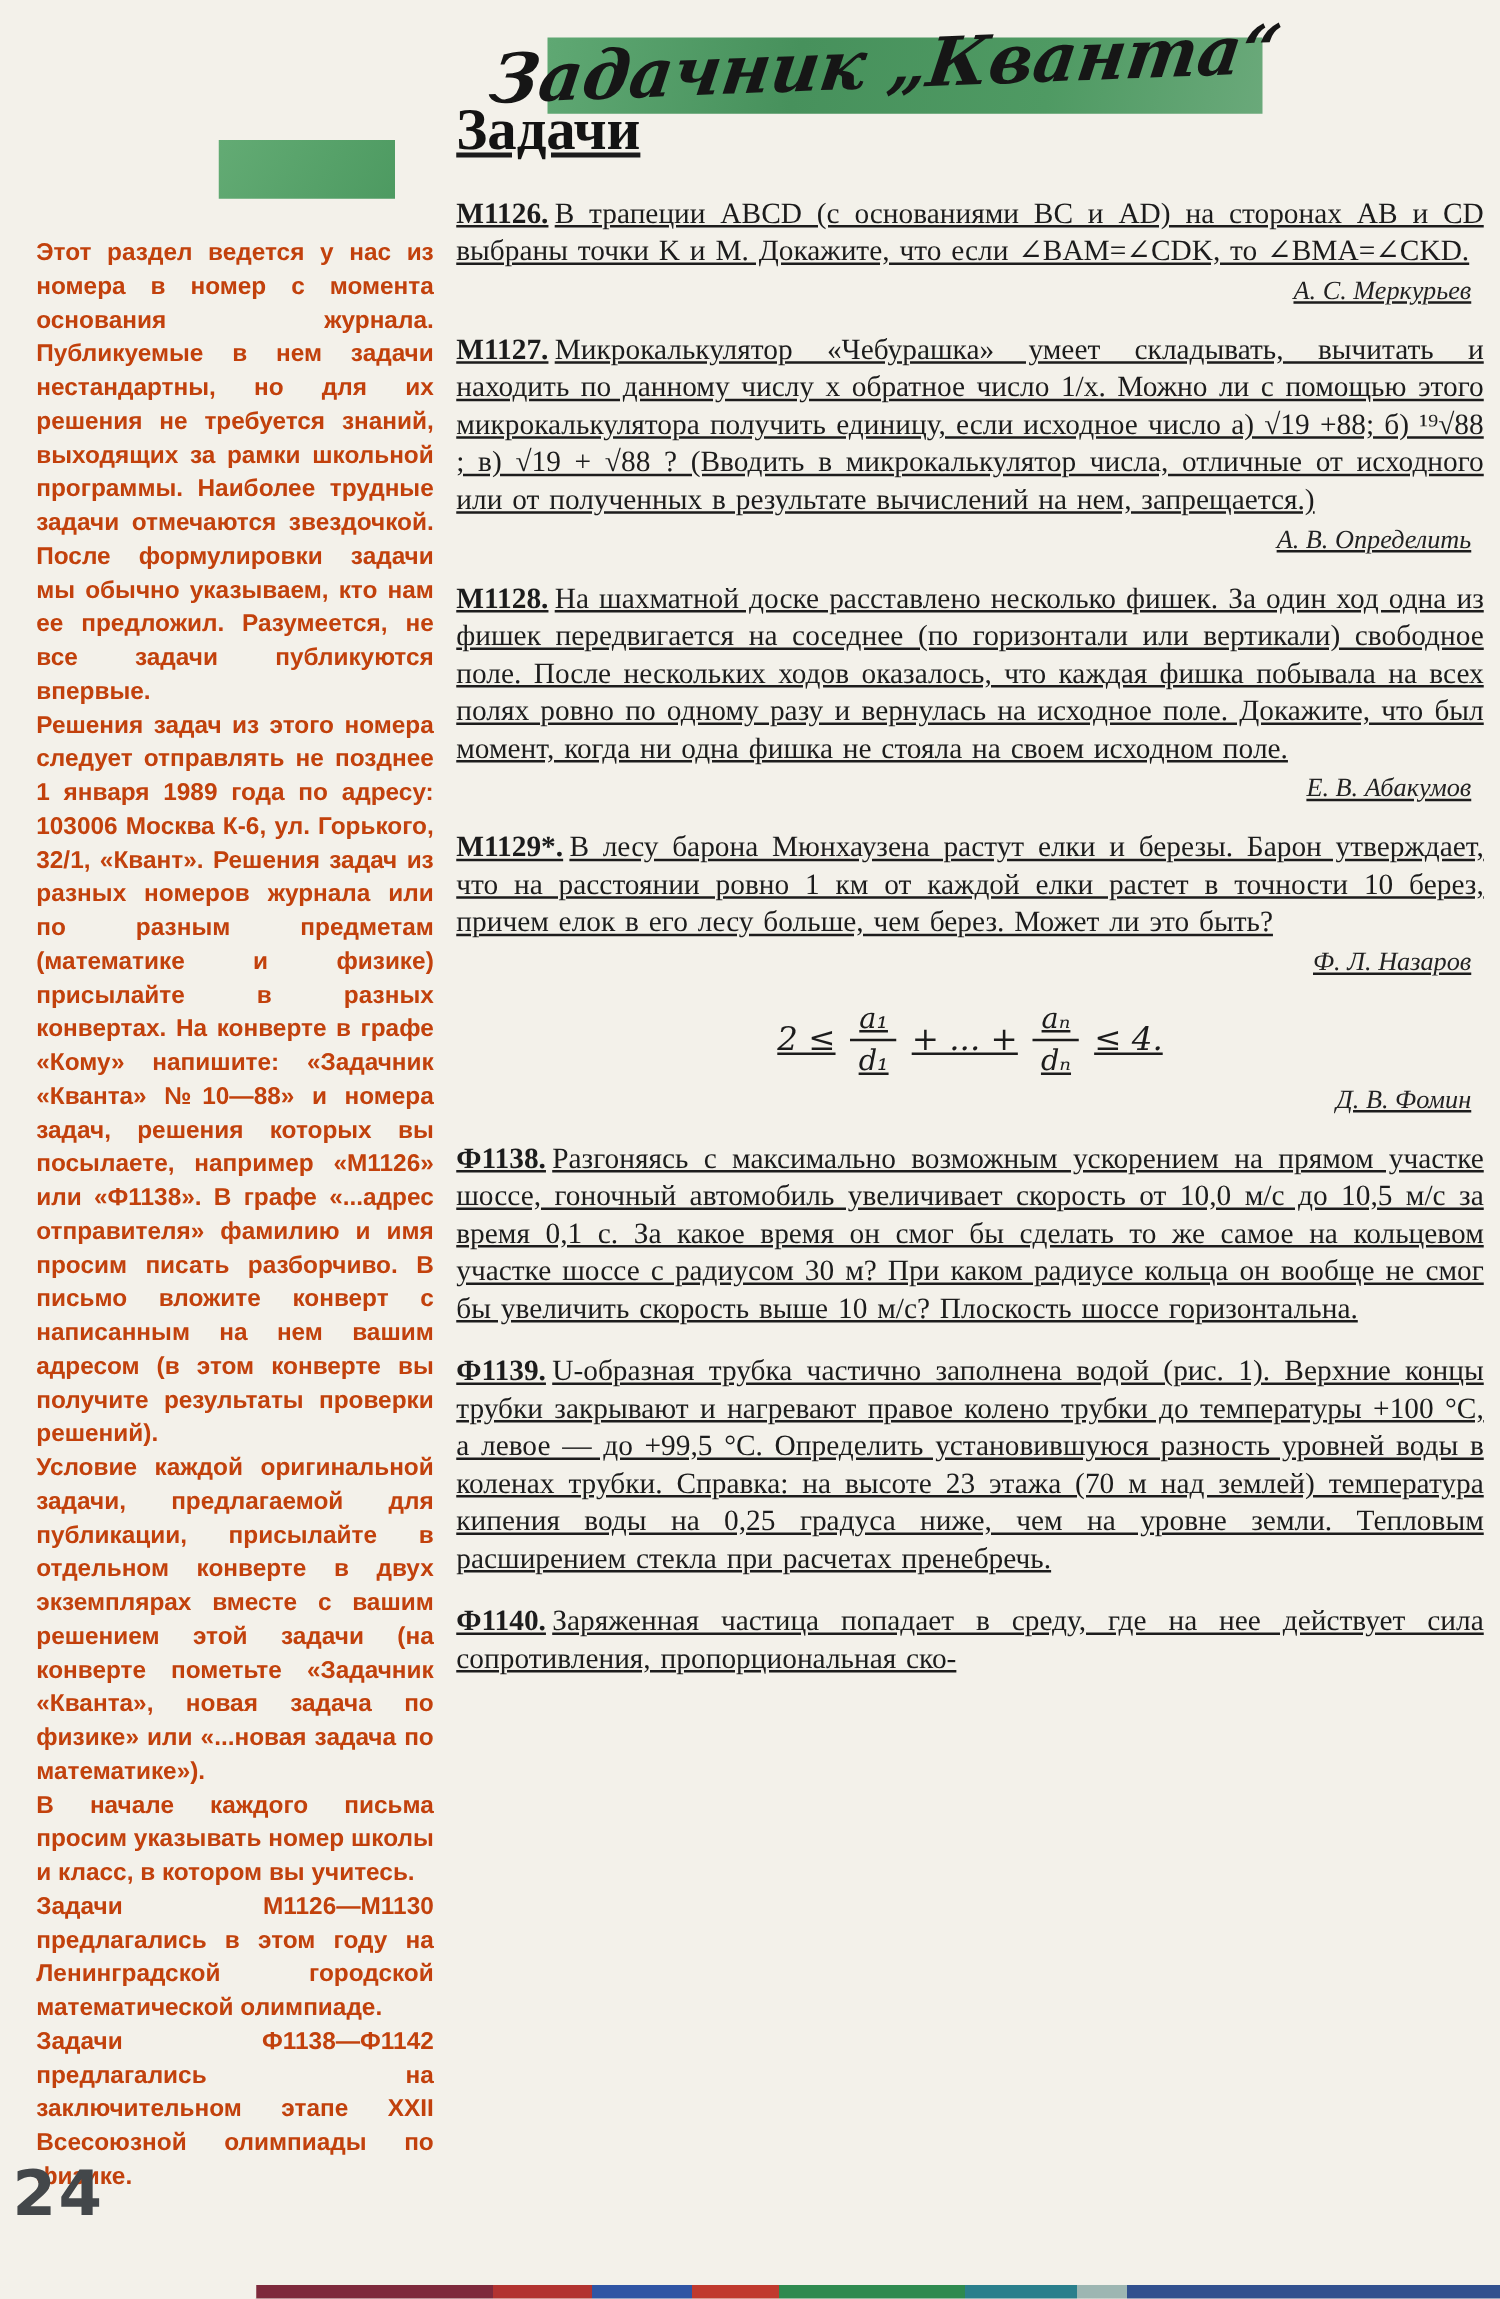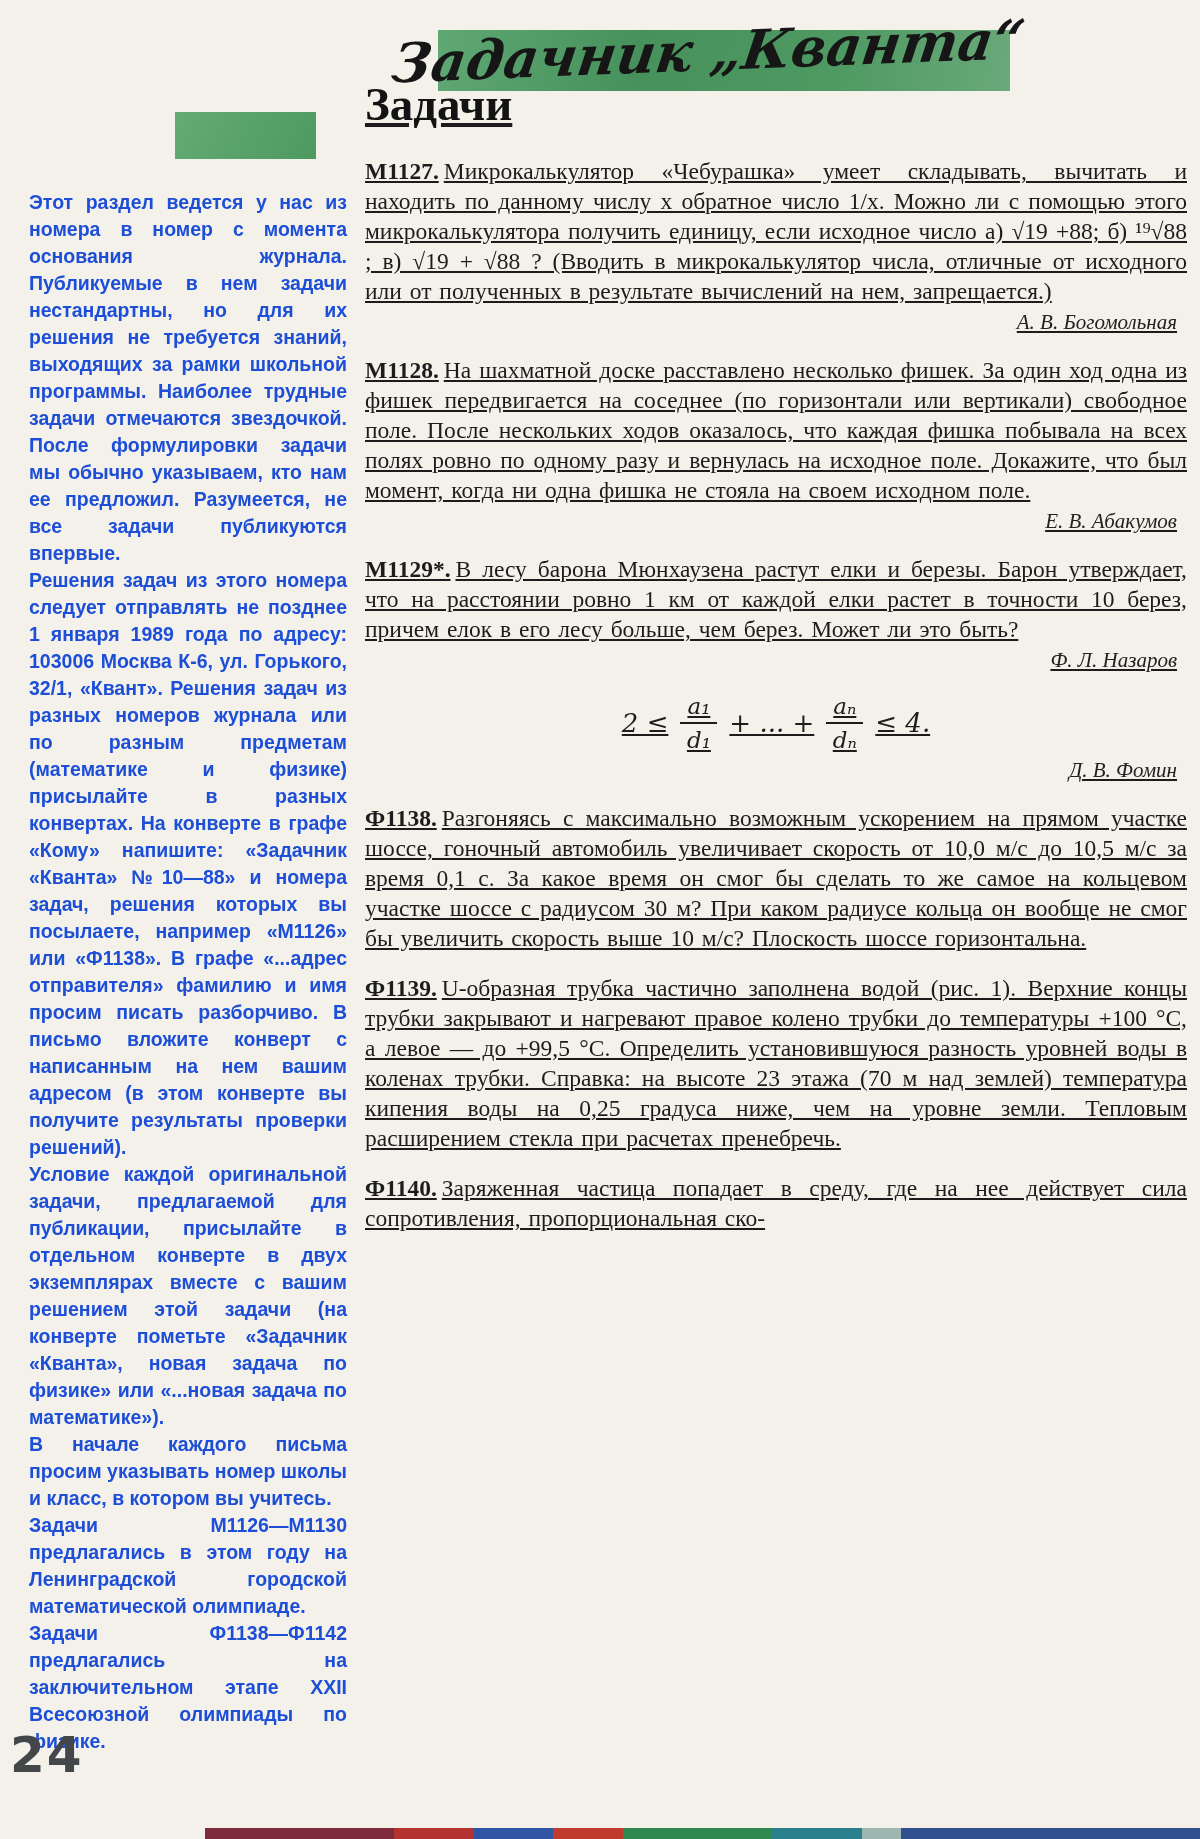--- a/index.html
+++ b/index.html
@@ -21,21 +21,21 @@
   }
   .green-block{
     position:absolute;left:175px;top:112px;width:141px;height:47px;
     background:linear-gradient(120deg,#63ab74,#4d9a61);
   }
   
   .sidebar{
     position:absolute;left:29px;top:189px;width:318px;
     font-family:"Liberation Sans","DejaVu Sans",sans-serif;
     font-weight:bold;font-size:19.5px;line-height:27px;
-    text-align:justify;color:#1d4ed8;
+    text-align:justify;color:#c2410c;
   }
   .sidebar p{margin:0;}
   
   .main-col{position:absolute;left:365px;top:78px;width:822px;text-decoration:underline;}
   .page-title{
     margin:0;font-size:47px;line-height:52px;font-weight:bold;color:#131313;
     font-family:"Liberation Serif","DejaVu Serif",serif;
   }
   .issue-range{
     margin:4px 0 0 0;font-size:28px;line-height:34px;font-weight:bold;color:#131313;
@@ -94,24 +94,28 @@
     <p>В начале каждого письма просим указывать номер школы и класс, в котором вы учитесь.</p>
     <p>Задачи М1126—М1130 предлагались в этом году на Ленинградской городской математической олимпиаде.</p>
     <p>Задачи Ф1138—Ф1142 предлагались на заключительном этапе XXII Всесоюзной олимпиады по физике.</p>
   </div>
 
   <div class="main-col">
     <h1 class="page-title">Задачи</h1>
 
     <div class="problems">
 
+      <div class="prob">
+        <p class="prob-text"><b class="prob-id">М1126.</b><span>В трапеции ABCD (с основаниями BC и AD) на сторонах AB и CD выбраны точки K и M. Докажите, что если ∠BAM=∠CDK, то ∠BMA=∠CKD.</span></p>
+        <div class="prob-author">А. С. Меркурьев</div>
+      </div>
 
       <div class="prob">
         <p class="prob-text"><b class="prob-id">М1127.</b><span>Микрокалькулятор «Чебурашка» умеет складывать, вычитать и находить по данному числу x обратное число 1/x. Можно ли с помощью этого микрокалькулятора получить единицу, если исходное число а) √19 +88; б) ¹⁹√88 ; в) √19 + √88 ? (Вводить в микрокалькулятор числа, отличные от исходного или от полученных в результате вычислений на нем, запрещается.)</span></p>
-        <div class="prob-author">А. В. Богомольная</div>
+        <div class="prob-author">А. В. Определить</div>
       </div>
 
       <div class="prob">
         <p class="prob-text"><b class="prob-id">М1128.</b><span>На шахматной доске расставлено несколько фишек. За один ход одна из фишек передвигается на соседнее (по горизонтали или вертикали) свободное поле. После нескольких ходов оказалось, что каждая фишка побывала на всех полях ровно по одному разу и вернулась на исходное поле. Докажите, что был момент, когда ни одна фишка не стояла на своем исходном поле.</span></p>
         <div class="prob-author">Е. В. Абакумов</div>
       </div>
 
       <div class="prob">
         <p class="prob-text"><b class="prob-id">М1129*.</b><span>В лесу барона Мюнхаузена растут елки и березы. Барон утверждает, что на расстоянии ровно 1 км от каждой елки растет в точности 10 берез, причем елок в его лесу больше, чем берез. Может ли это быть?</span></p>
         <div class="prob-author">Ф. Л. Назаров</div>

